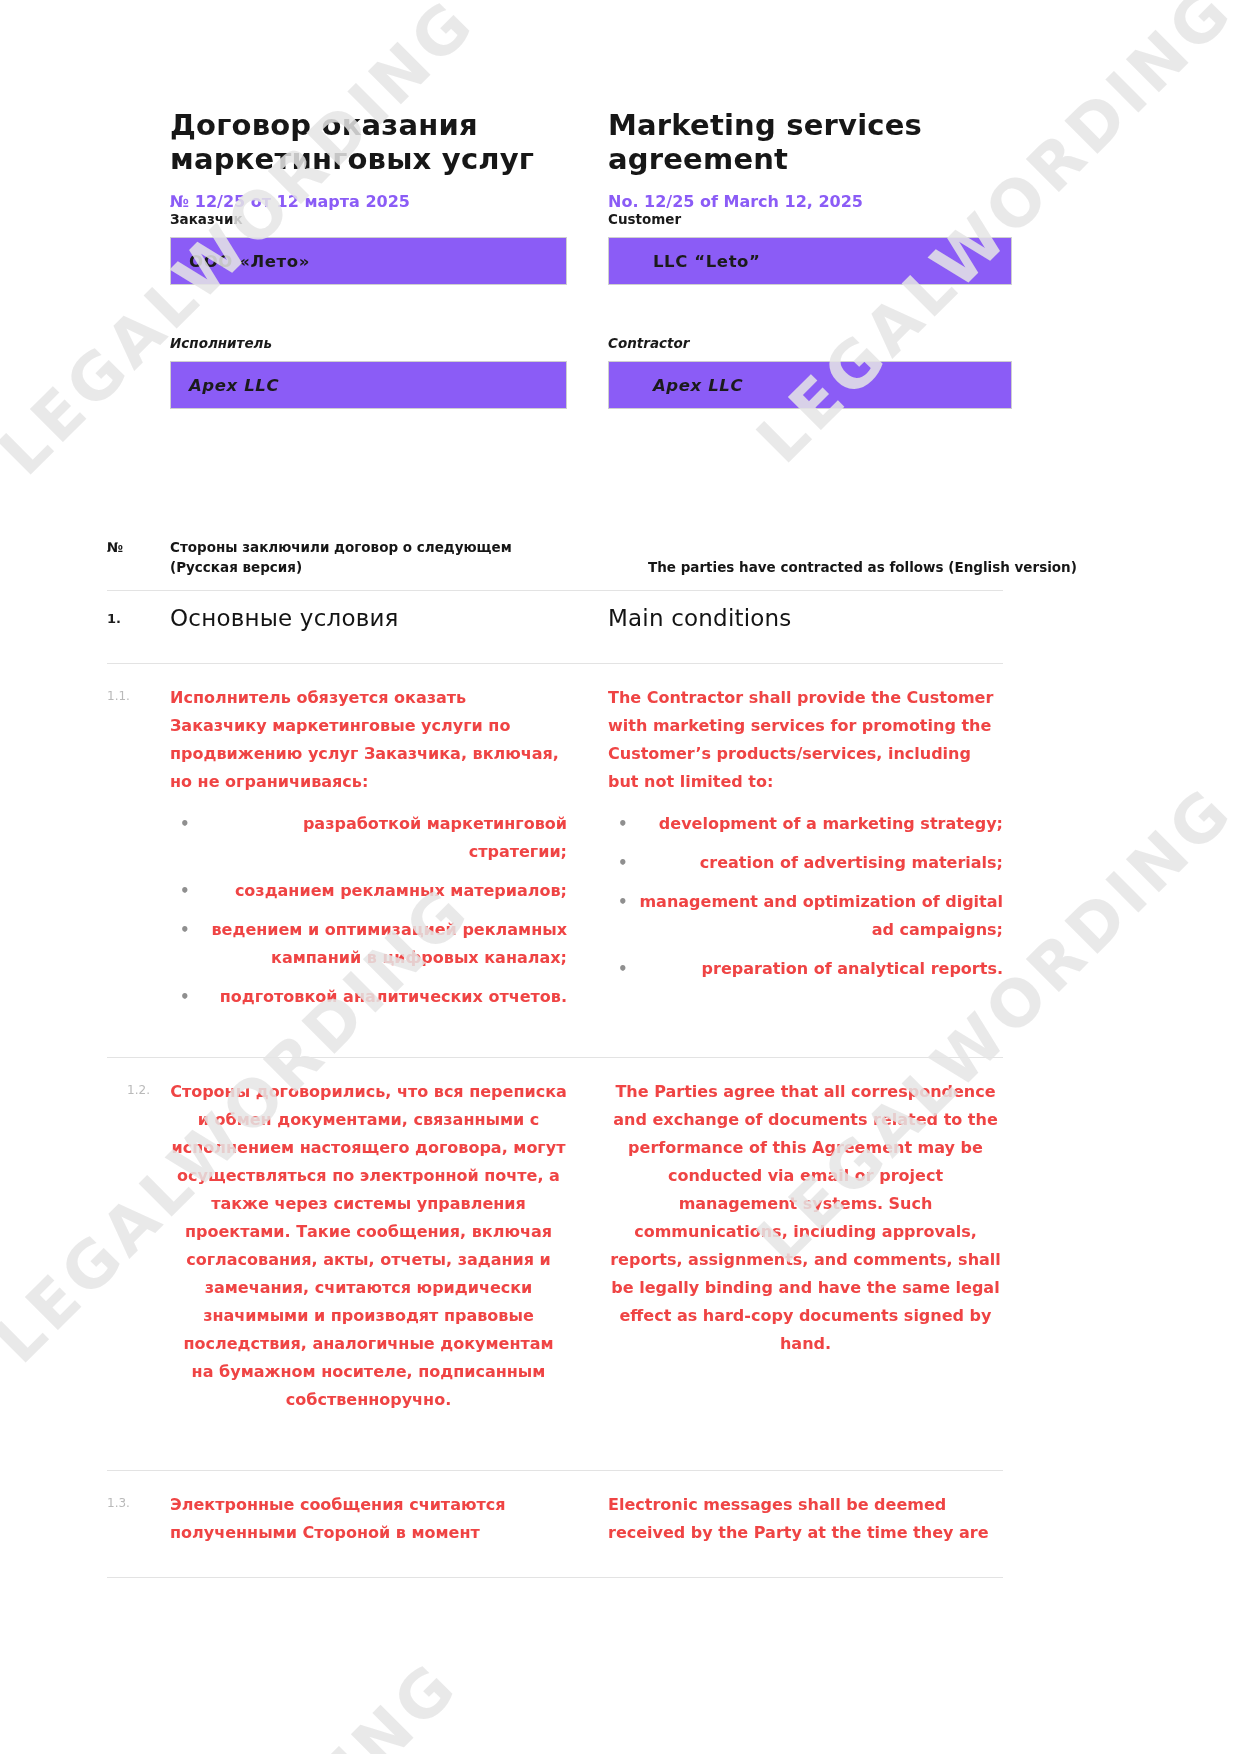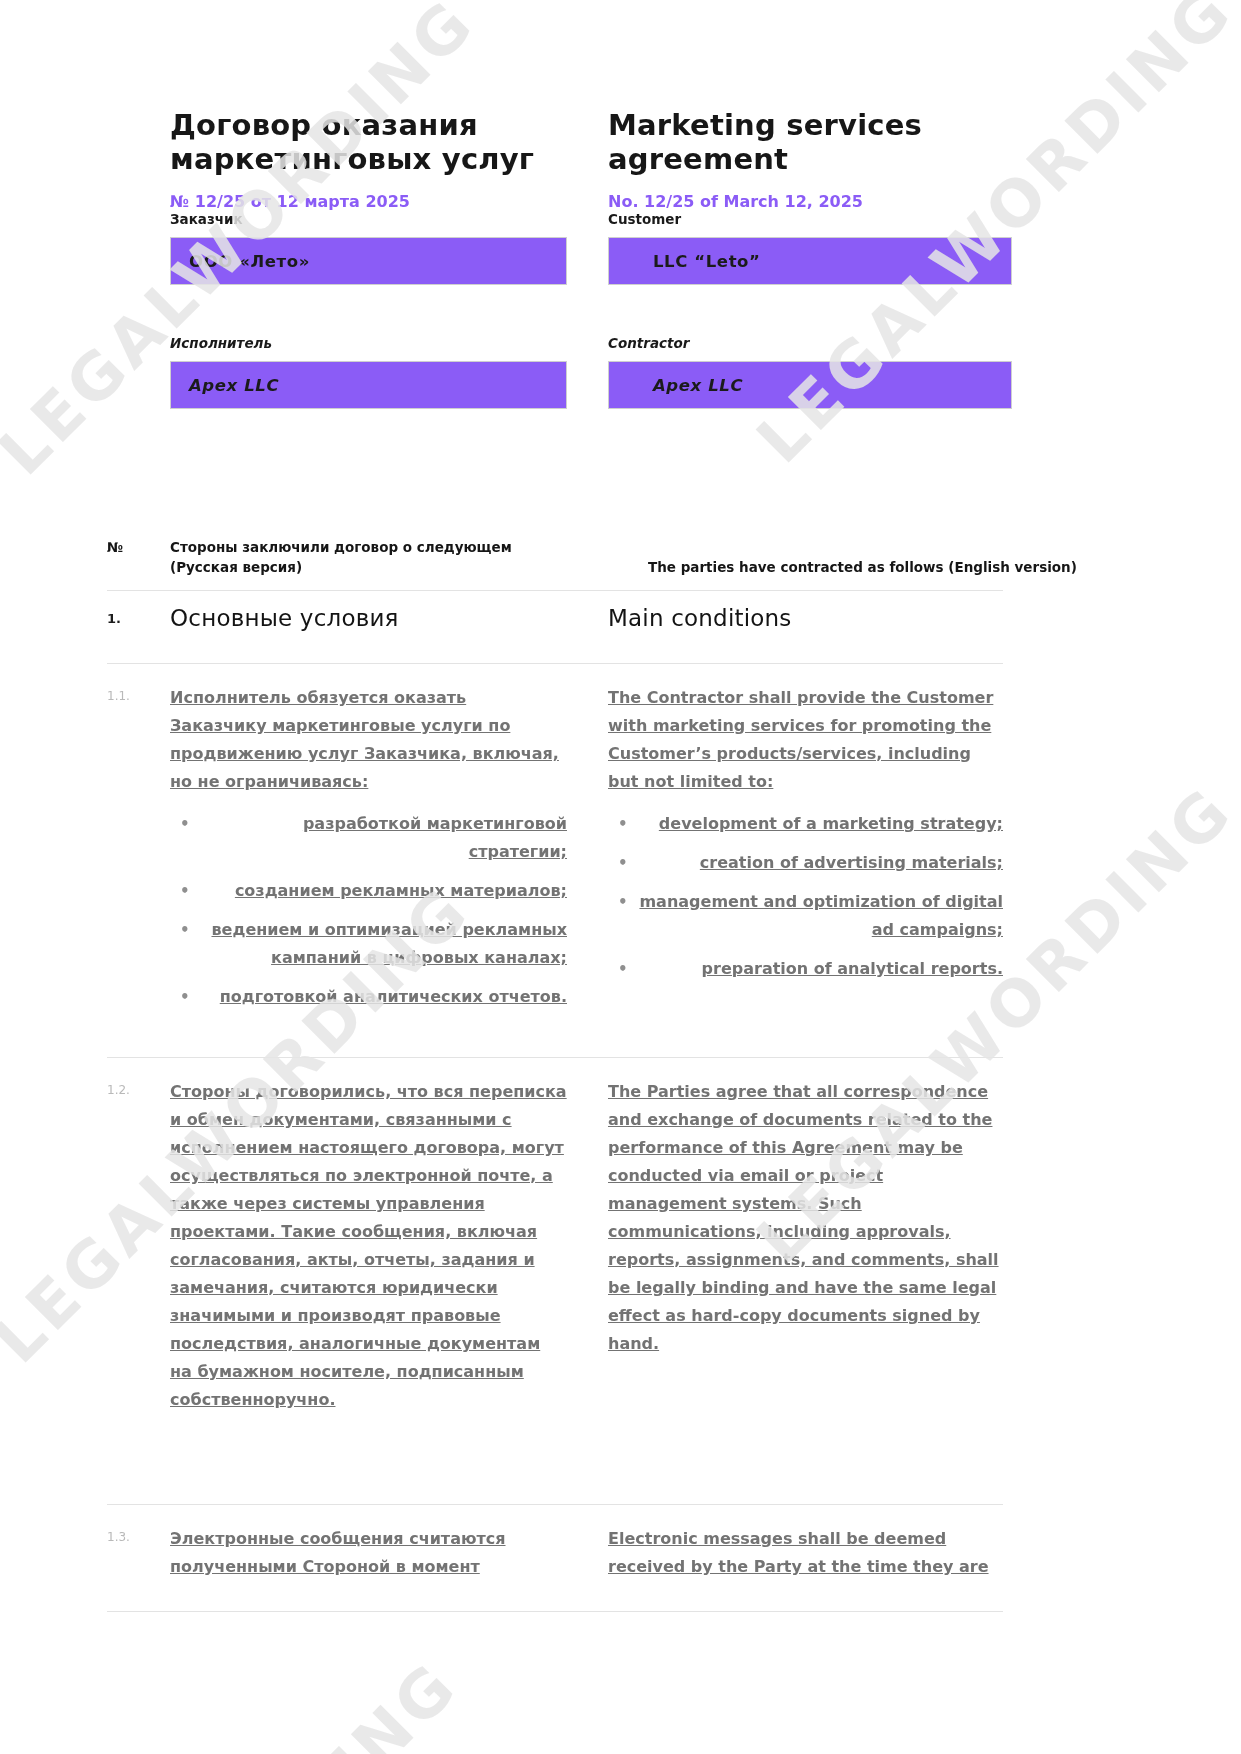--- a/index.html
+++ b/index.html
@@ -117,34 +117,33 @@
     padding-top:6px;
   }
   .sec-heading {
     font-size:23px;
     font-weight:400;
     letter-spacing:0.2px;
     color:#141414;
   }
 
   .t-clause { padding:20px 0 46px; }
-  .t-clause.c12 { padding-bottom:90px; }
+  .t-clause.c12 { padding-bottom:56px;text-align:center; }
   .t-clause.c13 { padding-bottom:30px; }
   .clause-num {
     font-size:12px;
     font-weight:400;
     color:#b9b9b9;
     padding-top:5px;
   }
   .body-text {
     font-size:16px;
     font-weight:600;
     line-height:28px;
-    color:#737373;
-    text-decoration:underline;
+    color:#ef4444;
   }
   .bullets { list-style:none; margin:14px 0 0; padding:0; }
   .bullets li {
     position:relative;
     padding-left:30px;
     margin-bottom:11px;
     text-align:right;
   }
   .bullets li:last-child { margin-bottom:0; }
   .bullets li::before {

